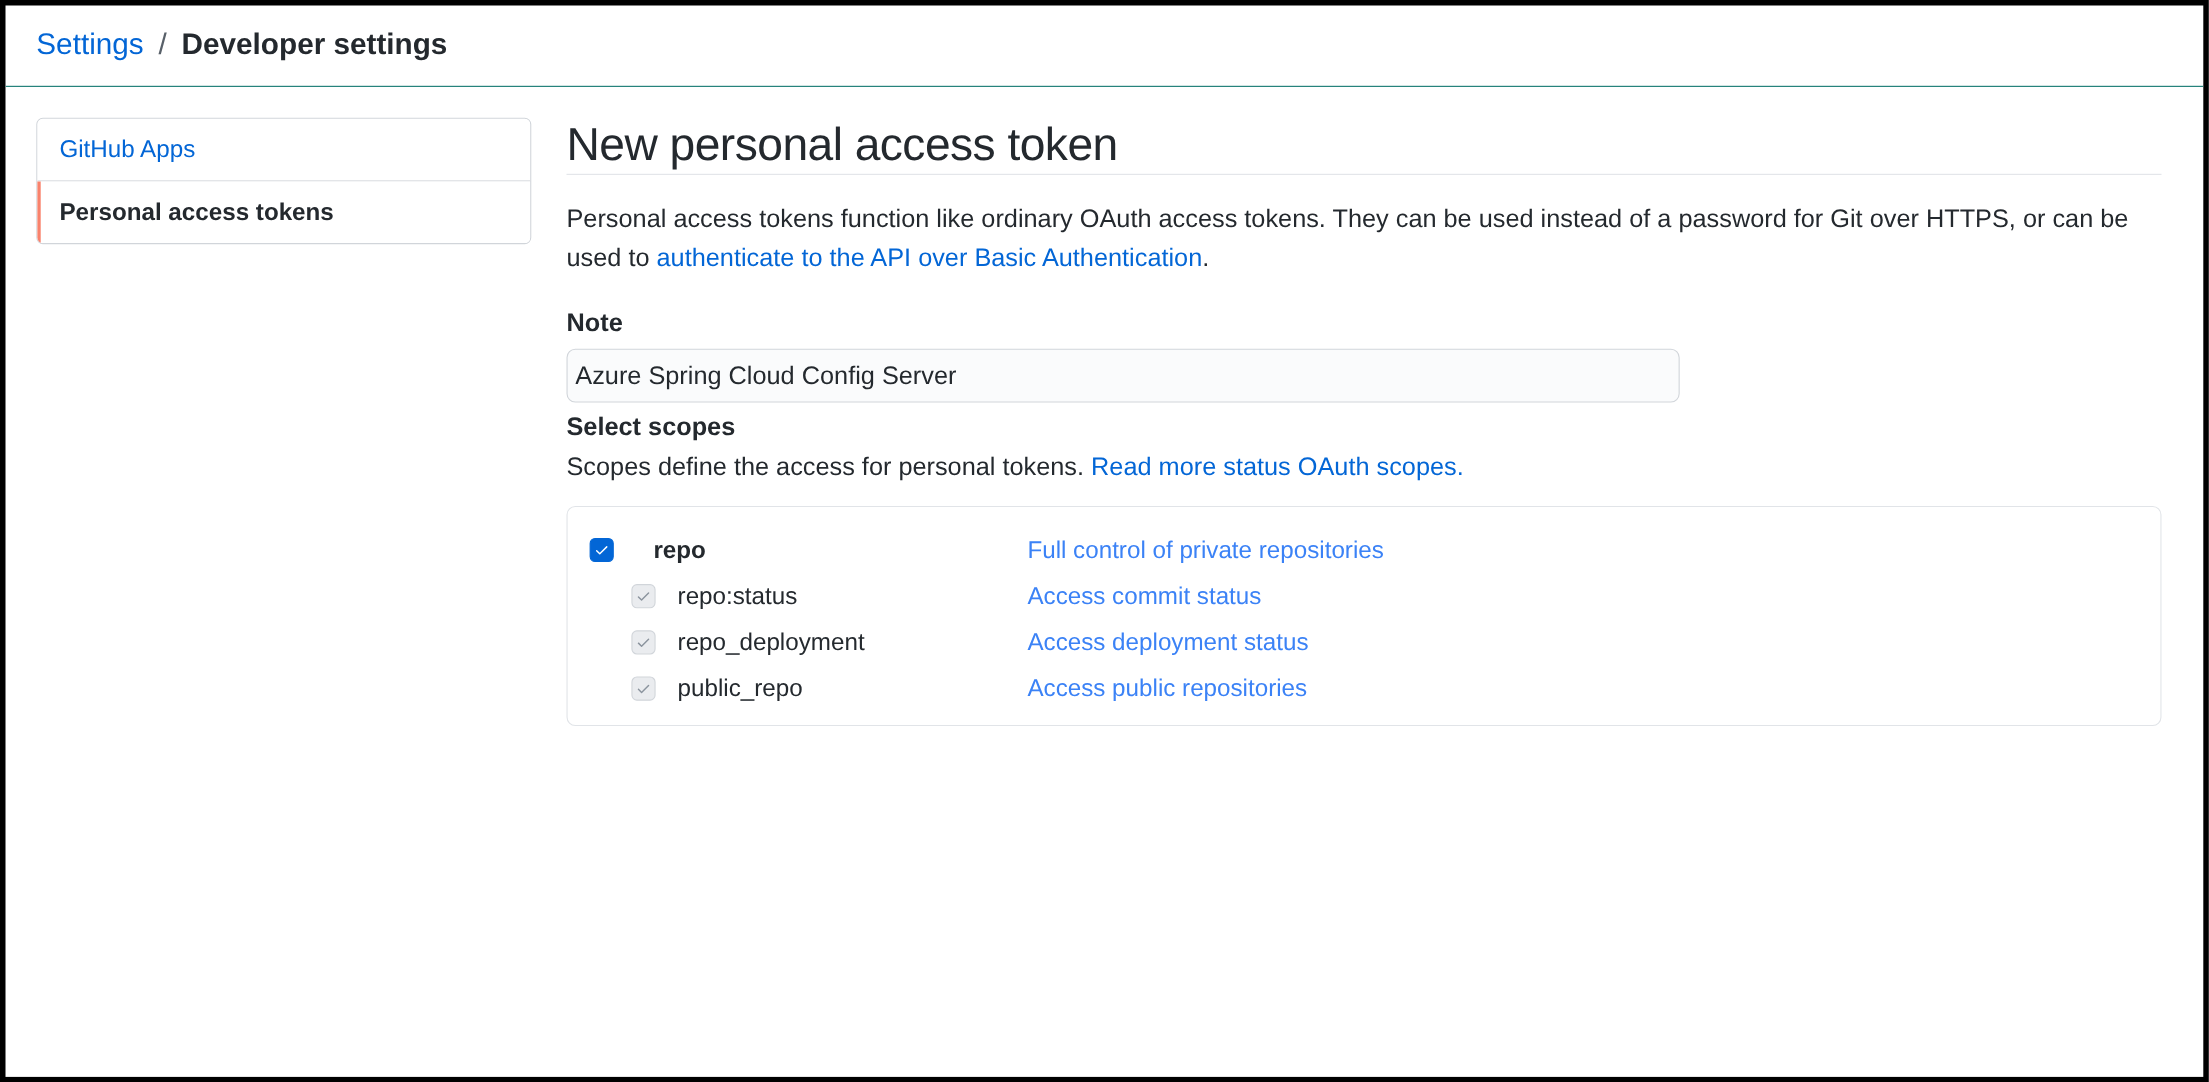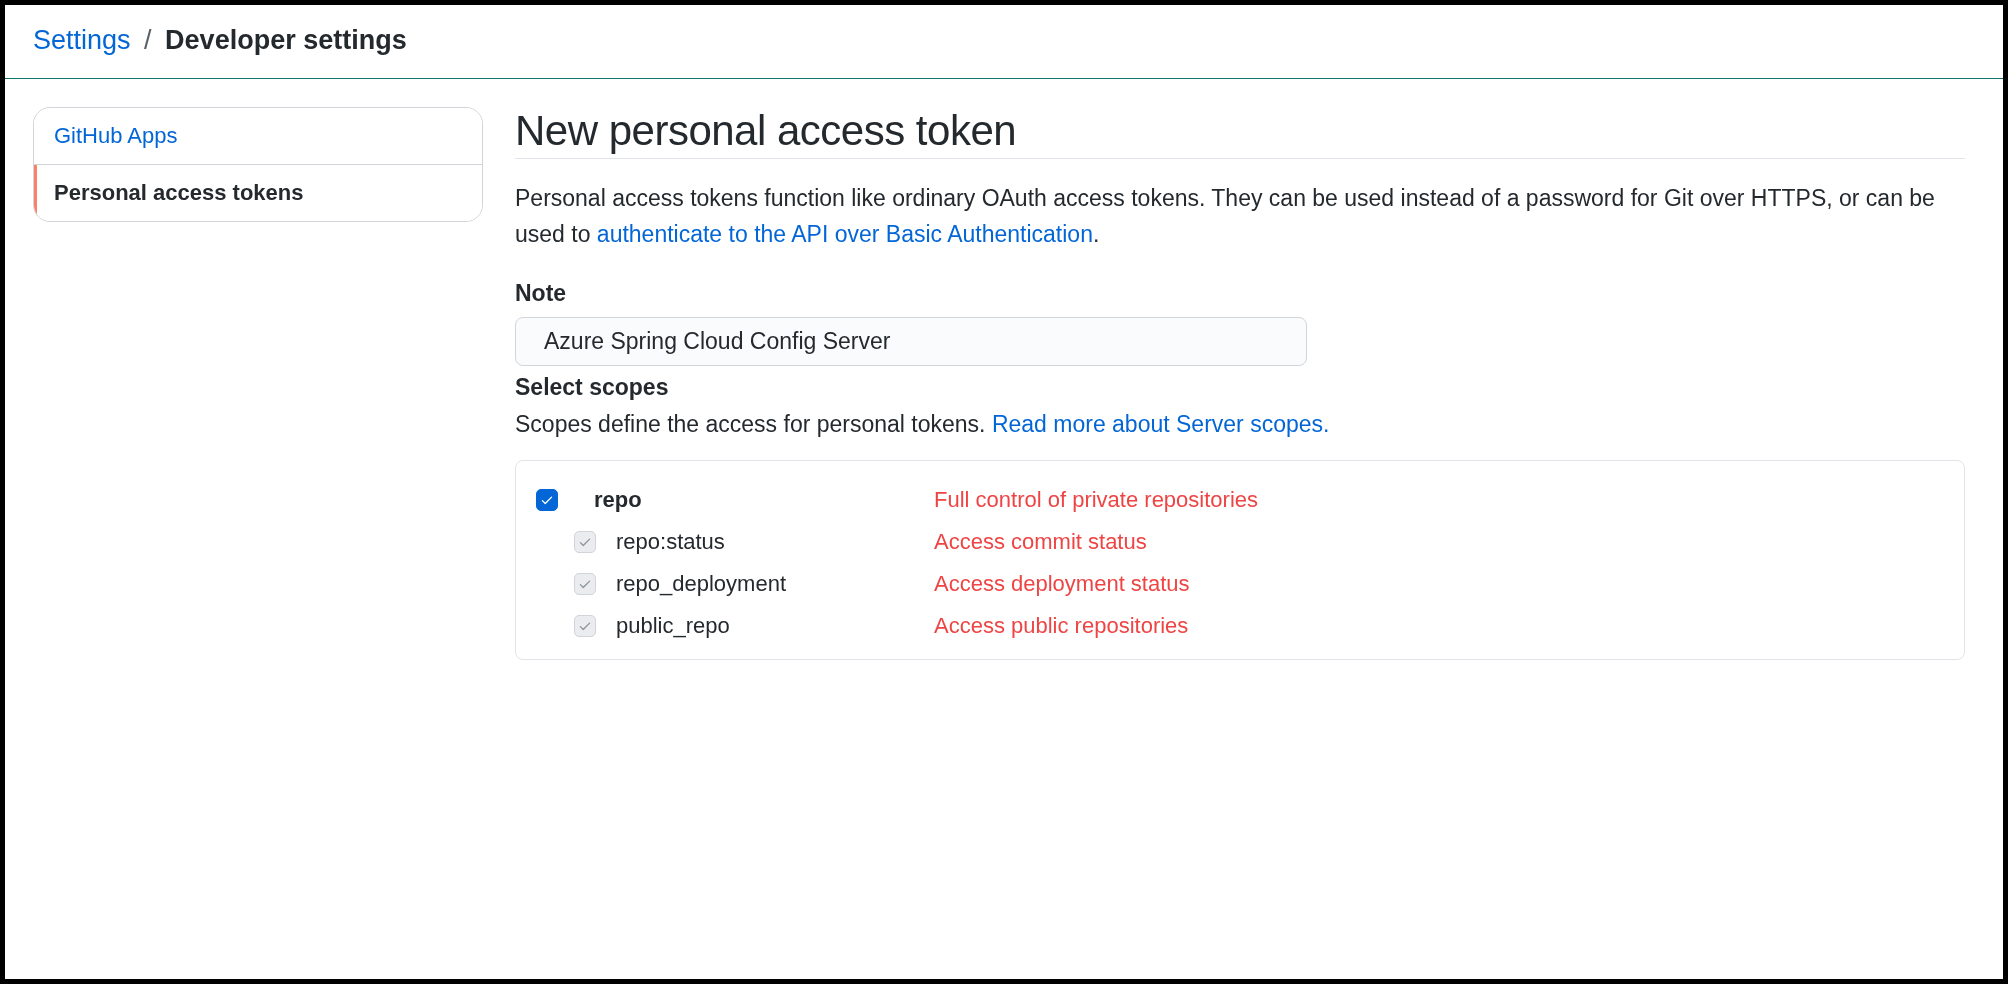--- a/index.html
+++ b/index.html
@@ -37,21 +37,21 @@
       display: flex;
       padding: 28px 28px 0 28px;
       gap: 32px;
     }
     .sidebar {
       width: 450px;
       flex-shrink: 0;
     }
     .sidenav {
       border: 1px solid #d1d5da;
-      border-radius: 17px;
+      border-radius: 6px;
       overflow: hidden;
     }
     .sidenav-item {
       padding: 15px 20px;
       font-size: 22px;
       color: #0366d6;
       border-bottom: 1px solid #d1d5da;
       cursor: pointer;
       background: #fff;
     }
@@ -94,22 +94,22 @@
       color: #0366d6;
       text-decoration: none;
     }
     .label {
       font-size: 23px;
       font-weight: 600;
       display: block;
       margin-bottom: 10px;
     }
     .note-input {
-      width: 792px;
-      padding: 10px 28px;
+      width: 1012px;
+      padding: 10px 7px;
       font-size: 23px;
       border: 1px solid #d1d5da;
       border-radius: 8px;
       background: #fafbfc;
       color: #24292e;
       margin-bottom: 8px;
     }
     .hint {
       font-size: 19px;
       color: #6a737d;
@@ -149,21 +149,21 @@
       width: 80px;
     }
     .scope-row .name-col {
       width: 340px;
     }
     .scope-row.child .name-col {
       width: 318px;
       font-weight: 400;
     }
     .scope-row .desc-col {
-      color: #ef4444;
+      color: #3b82f6;
       font-weight: 400;
     }
     .checkbox {
       width: 22px;
       height: 22px;
       border-radius: 5px;
       display: inline-flex;
       align-items: center;
       justify-content: center;
       flex-shrink: 0;
@@ -213,21 +213,21 @@
 
     <p class="desc">
       <span>Personal access tokens function like ordinary OAuth access tokens. They can be used instead of a password for Git over HTTPS, or can be used to </span><a href="#">authenticate to the API over Basic Authentication</a><span>.</span>
     </p>
 
     <label class="label">Note</label>
     <input type="text" class="note-input" value="Azure Spring Cloud Config Server" style="">
 
     <label class="label">Select scopes</label>
     <p class="scopes-desc">
-      <span>Scopes define the access for personal tokens. </span><a href="#">Read more about Server scopes.</a>
+      <span>Scopes define the access for personal tokens. </span><a href="#">Read more status OAuth scopes.</a>
     </p>
 
     <div class="scopes-box">
       <div class="scope-row parent">
         <div class="cb-wrap">
           <span class="checkbox checked-primary">
             <svg viewBox="0 0 16 16">
                 <path d="M13.78 4.22a.75.75 0 010 1.06l-7.25 7.25a.75.75 0 01-1.06 0L2.22 9.28a.75.75 0 011.06-1.06L6 10.94l6.72-6.72a.75.75 0 011.06 0z"></path>
               </svg>
           </span>

